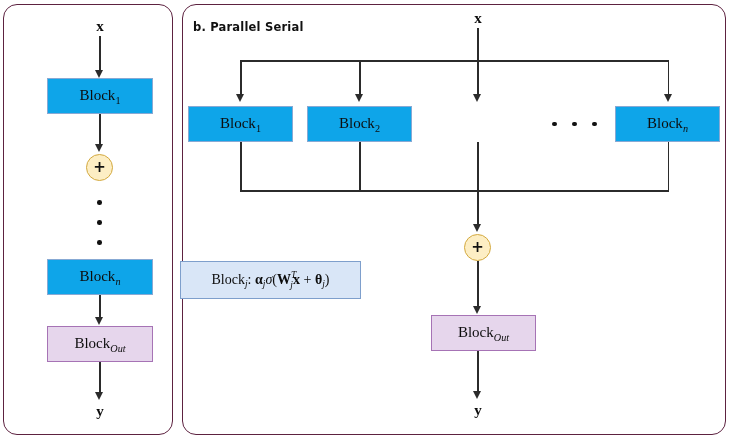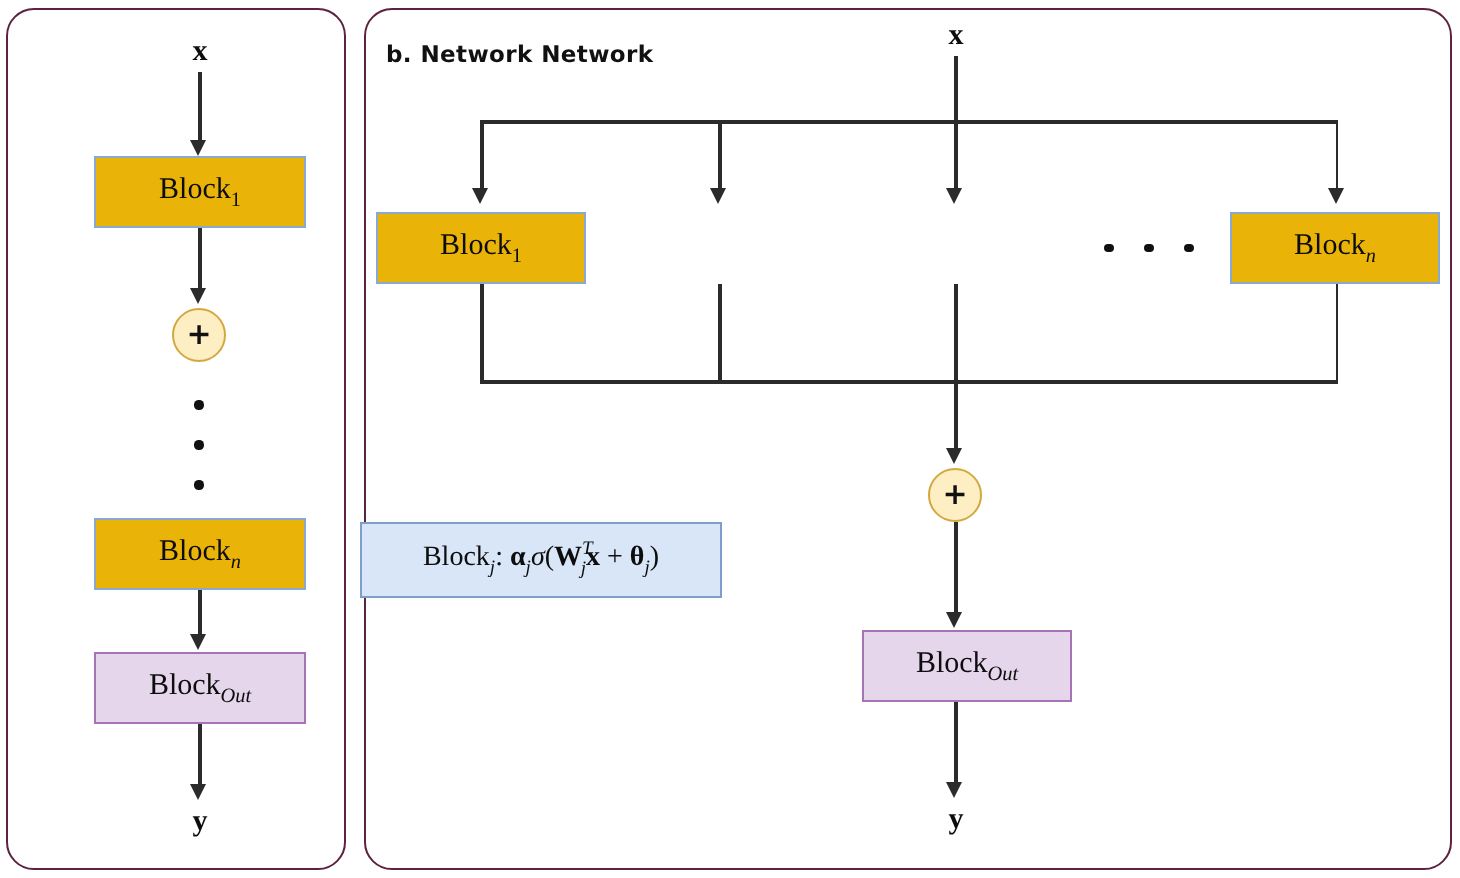--- a/index.html
+++ b/index.html
@@ -44,21 +44,21 @@
     position: absolute;
     box-sizing: border-box;
     display: flex;
     align-items: center;
     justify-content: center;
     font-size: 15px;
     color: #0d0d0d;
     white-space: nowrap;
   }
   .nbox.blue {
-    background: #eab308;
+    background: #0ea5e9;
     border: 1.3px solid #87a9d4;
     text-align: right;
   }
   .nbox.purple {
     background: #e6d6ec;
     border: 1.3px solid #a673b5;
   }
   .nbox.formula {
     background: #d9e6f7;
     border: 1.3px solid #7e9fcc;
@@ -159,21 +159,21 @@
     <span><span>Block</span><sub class="it">Out</sub></span>
   </div>
 
   <div class="vline" style="left:99.2px; top:362px; height:34px;"></div>
   <div class="arrowhead" style="left:95.4px; top:392px;"></div>
   <div class="iolabel" style="left:88px; top:403px; width:24px;">y</div>
 
   <div class="panel" id="panel-b">
   </div>
 
-  <div class="panel-title" id="title-b">b. Network Network</div>
+  <div class="panel-title" id="title-b">b. Parallel Serial</div>
 
   <div class="iolabel" style="left:466px; top:10px; width:24px;">x</div>
   <div class="vline" style="left:477.2px; top:28px; height:33px;"></div>
 
   <div class="hline" style="left:240px; top:60px; width:429px;"></div>
 
   <div class="vline" style="left:240px; top:60px; height:38px;"></div>
   <div class="arrowhead" style="left:236.2px; top:94px;"></div>
 
   <div class="vline" style="left:359px; top:60px; height:38px;"></div>
@@ -182,20 +182,23 @@
   <div class="vline" style="left:477.2px; top:60px; height:38px;"></div>
   <div class="arrowhead" style="left:473.4px; top:94px;"></div>
 
   <div class="vline" style="left:667.5px; top:60px; height:38px;"></div>
   <div class="arrowhead" style="left:663.7px; top:94px;"></div>
 
   <div class="nbox blue" style="left:188px; top:106px; width:105px; height:36px;">
     <span><span>Block</span><sub>1</sub></span>
   </div>
 
+  <div class="nbox blue" style="left:307px; top:106px; width:105px; height:36px;">
+    <span><span>Block</span><sub>2</sub></span>
+  </div>
 
 
   <div class="dot" style="left:552px; top:121.5px;"></div>
   <div class="dot" style="left:572px; top:121.5px;"></div>
   <div class="dot" style="left:592px; top:121.5px;"></div>
 
   <div class="nbox blue" style="left:615px; top:106px; width:105px; height:36px;">
     <span><span>Block</span><sub class="it">n</sub></span>
   </div>
 

